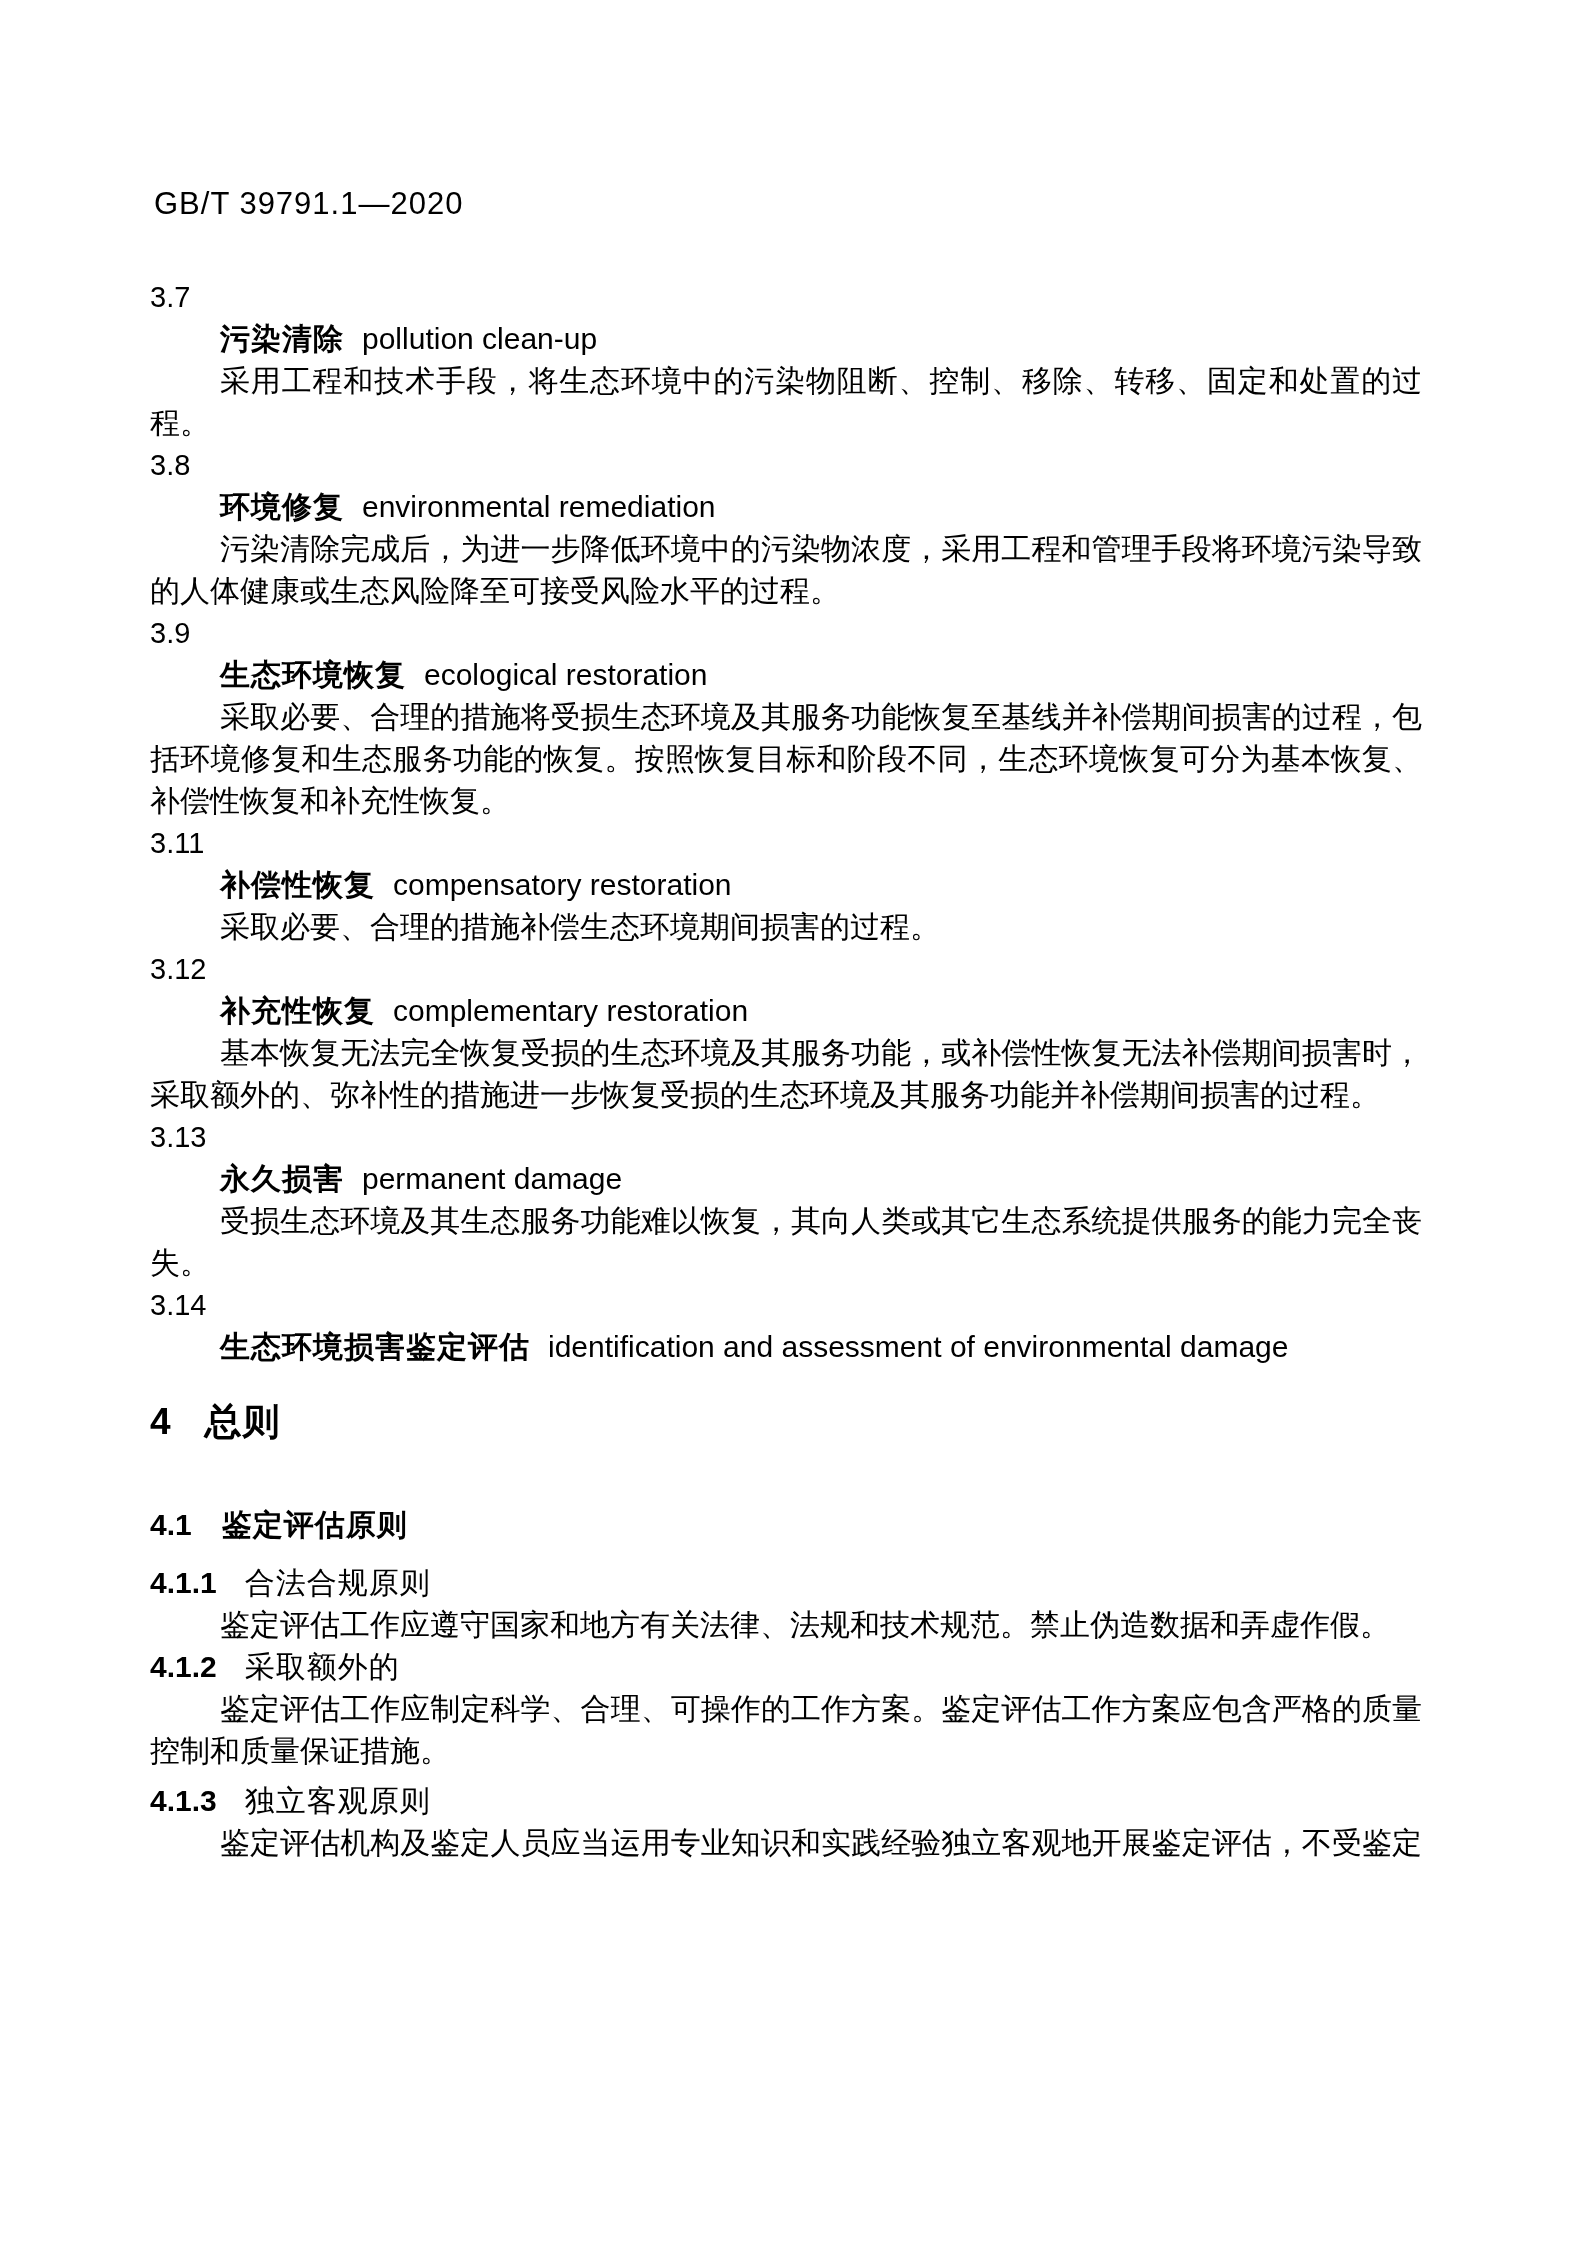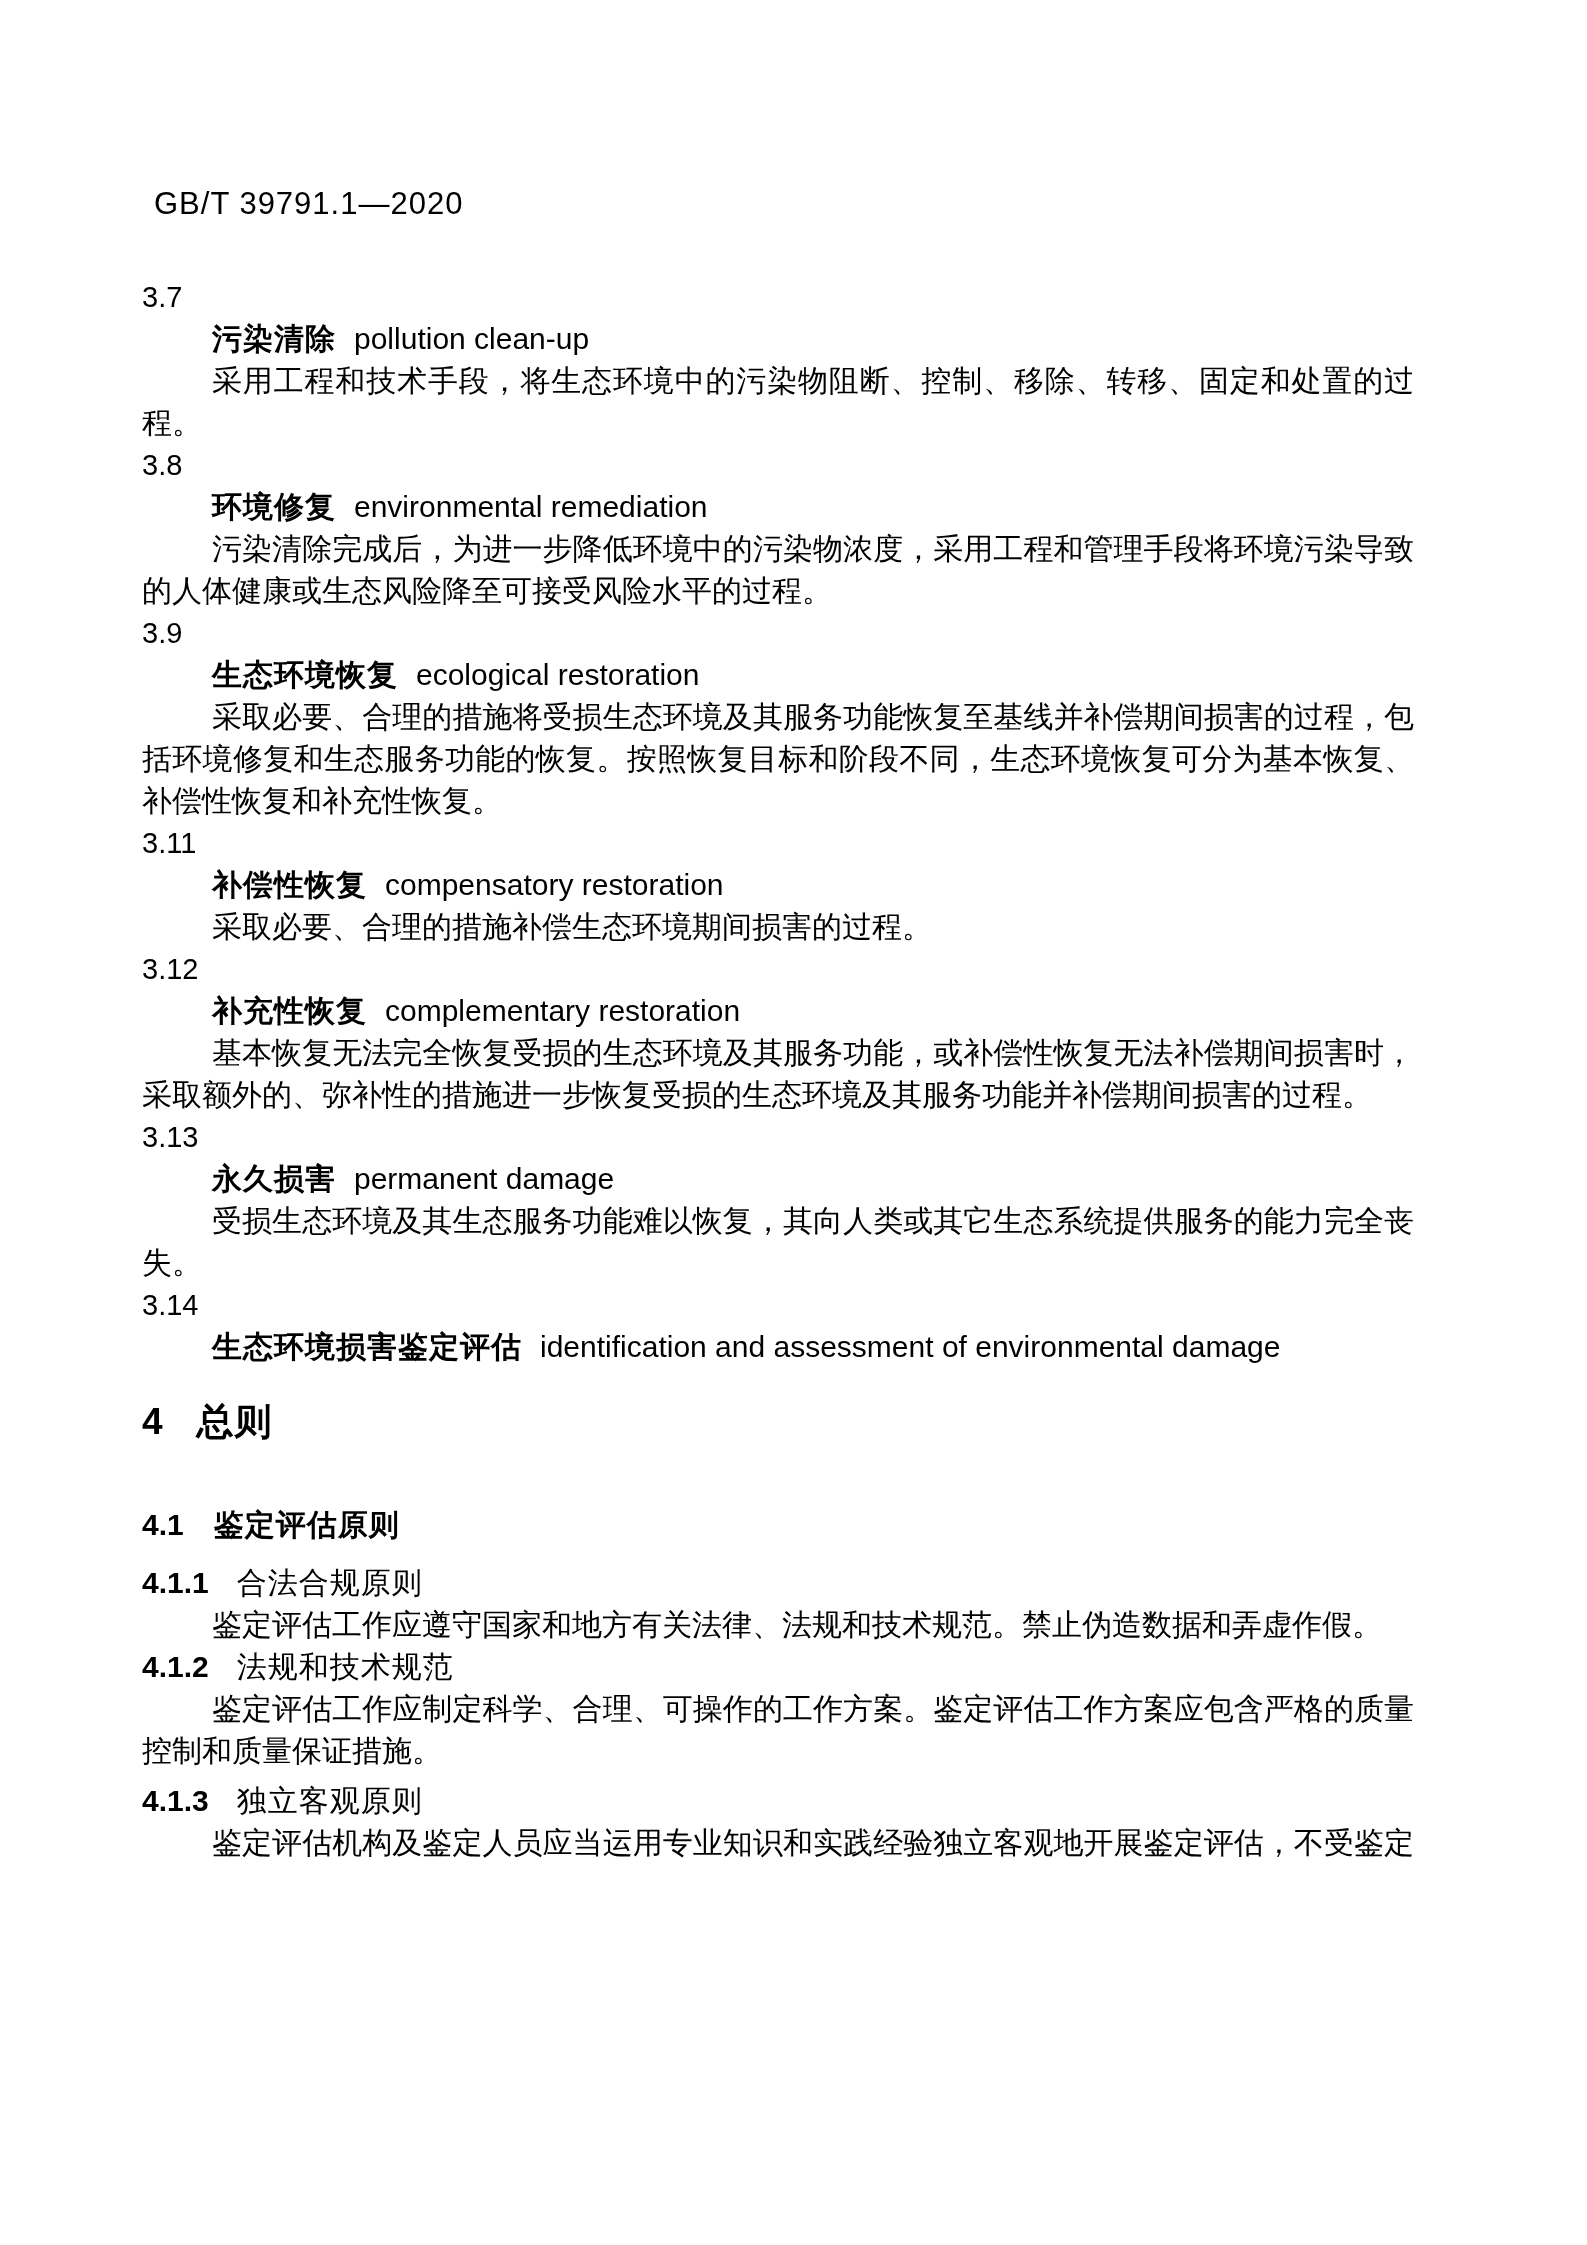--- a/index.html
+++ b/index.html
@@ -16,21 +16,21 @@
     position:absolute;
     left:154px;
     top:186px;
     font-family:"Liberation Sans", sans-serif;
     font-size:31px;
     letter-spacing:1px;
     color:#000;
   }
   .content{
     position:absolute;
-    left:142px;
+    left:150px;
     top:276px;
     width:1272px;
     font-size:30px;
     line-height:42px;
   }
   .term-num{
     font-family:"Liberation Sans", sans-serif;
     font-size:29px;
   }
   .term-line{
@@ -163,21 +163,21 @@
 
     <div>
       <div class="h-item">
         <span class="h-num">4.1.1</span><span class="h-title">合法合规原则</span>
       </div>
       <p class="def">鉴定评估工作应遵守国家和地方有关法律、法规和技术规范。禁止伪造数据和弄虚作假。</p>
     </div>
 
     <div>
       <div class="h-item" style="margin-top:0;">
-        <span class="h-num">4.1.2</span><span class="h-title">法规和技术规范</span>
+        <span class="h-num">4.1.2</span><span class="h-title">采取额外的</span>
       </div>
       <p class="def">鉴定评估工作应制定科学、合理、可操作的工作方案。鉴定评估工作方案应包含严格的质量控制和质量保证措施。</p>
     </div>
 
     <div>
       <div class="h-item" style="margin-top:8px;">
         <span class="h-num">4.1.3</span><span class="h-title">独立客观原则</span>
       </div>
       <p class="def">鉴定评估机构及鉴定人员应当运用专业知识和实践经验独立客观地开展鉴定评估，不受鉴定评估</p>
     </div>

